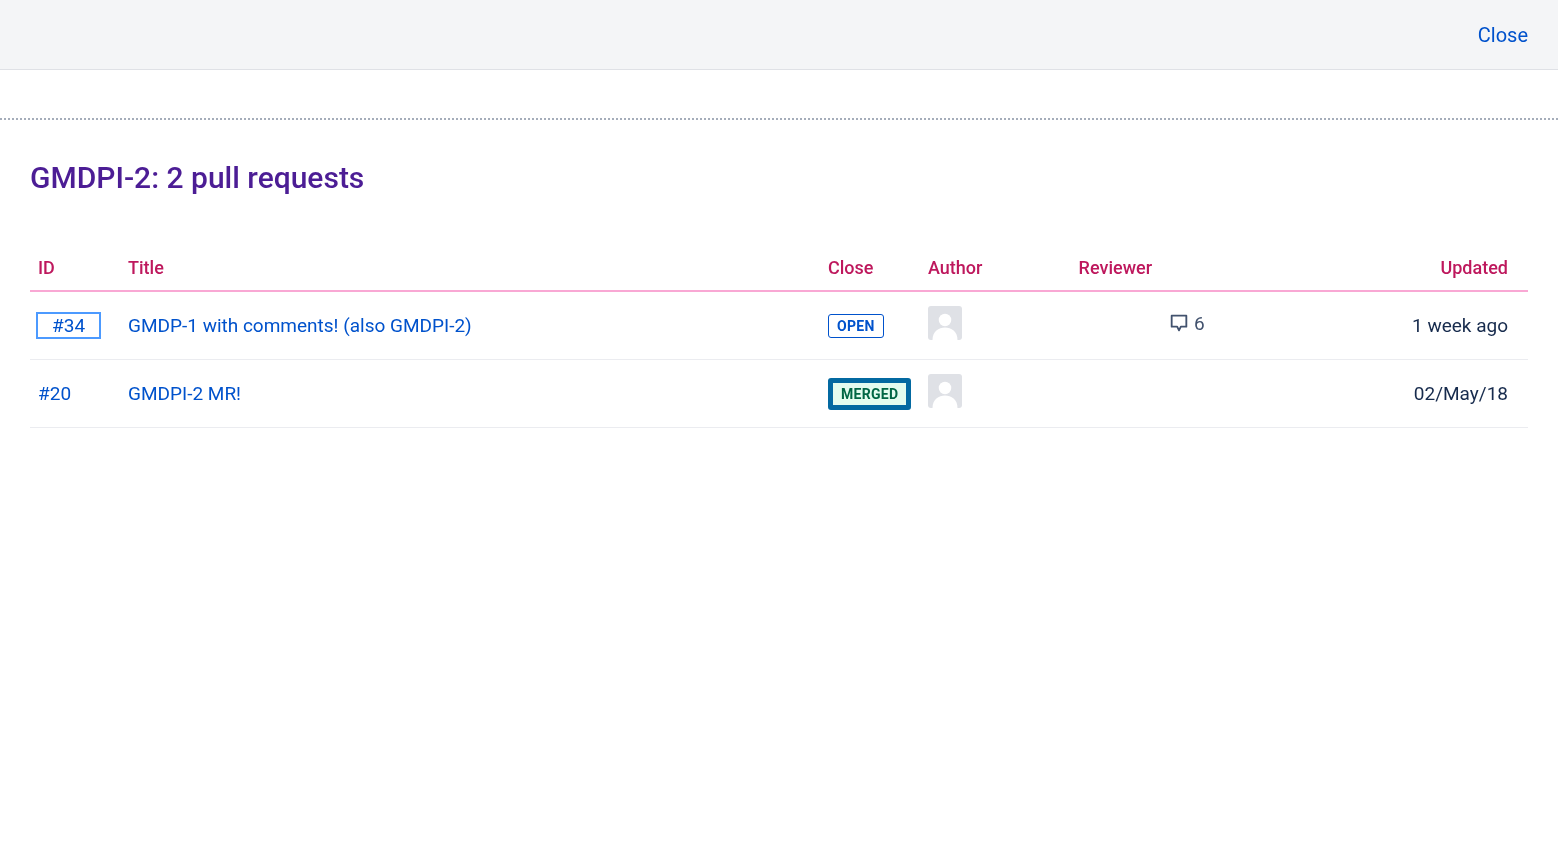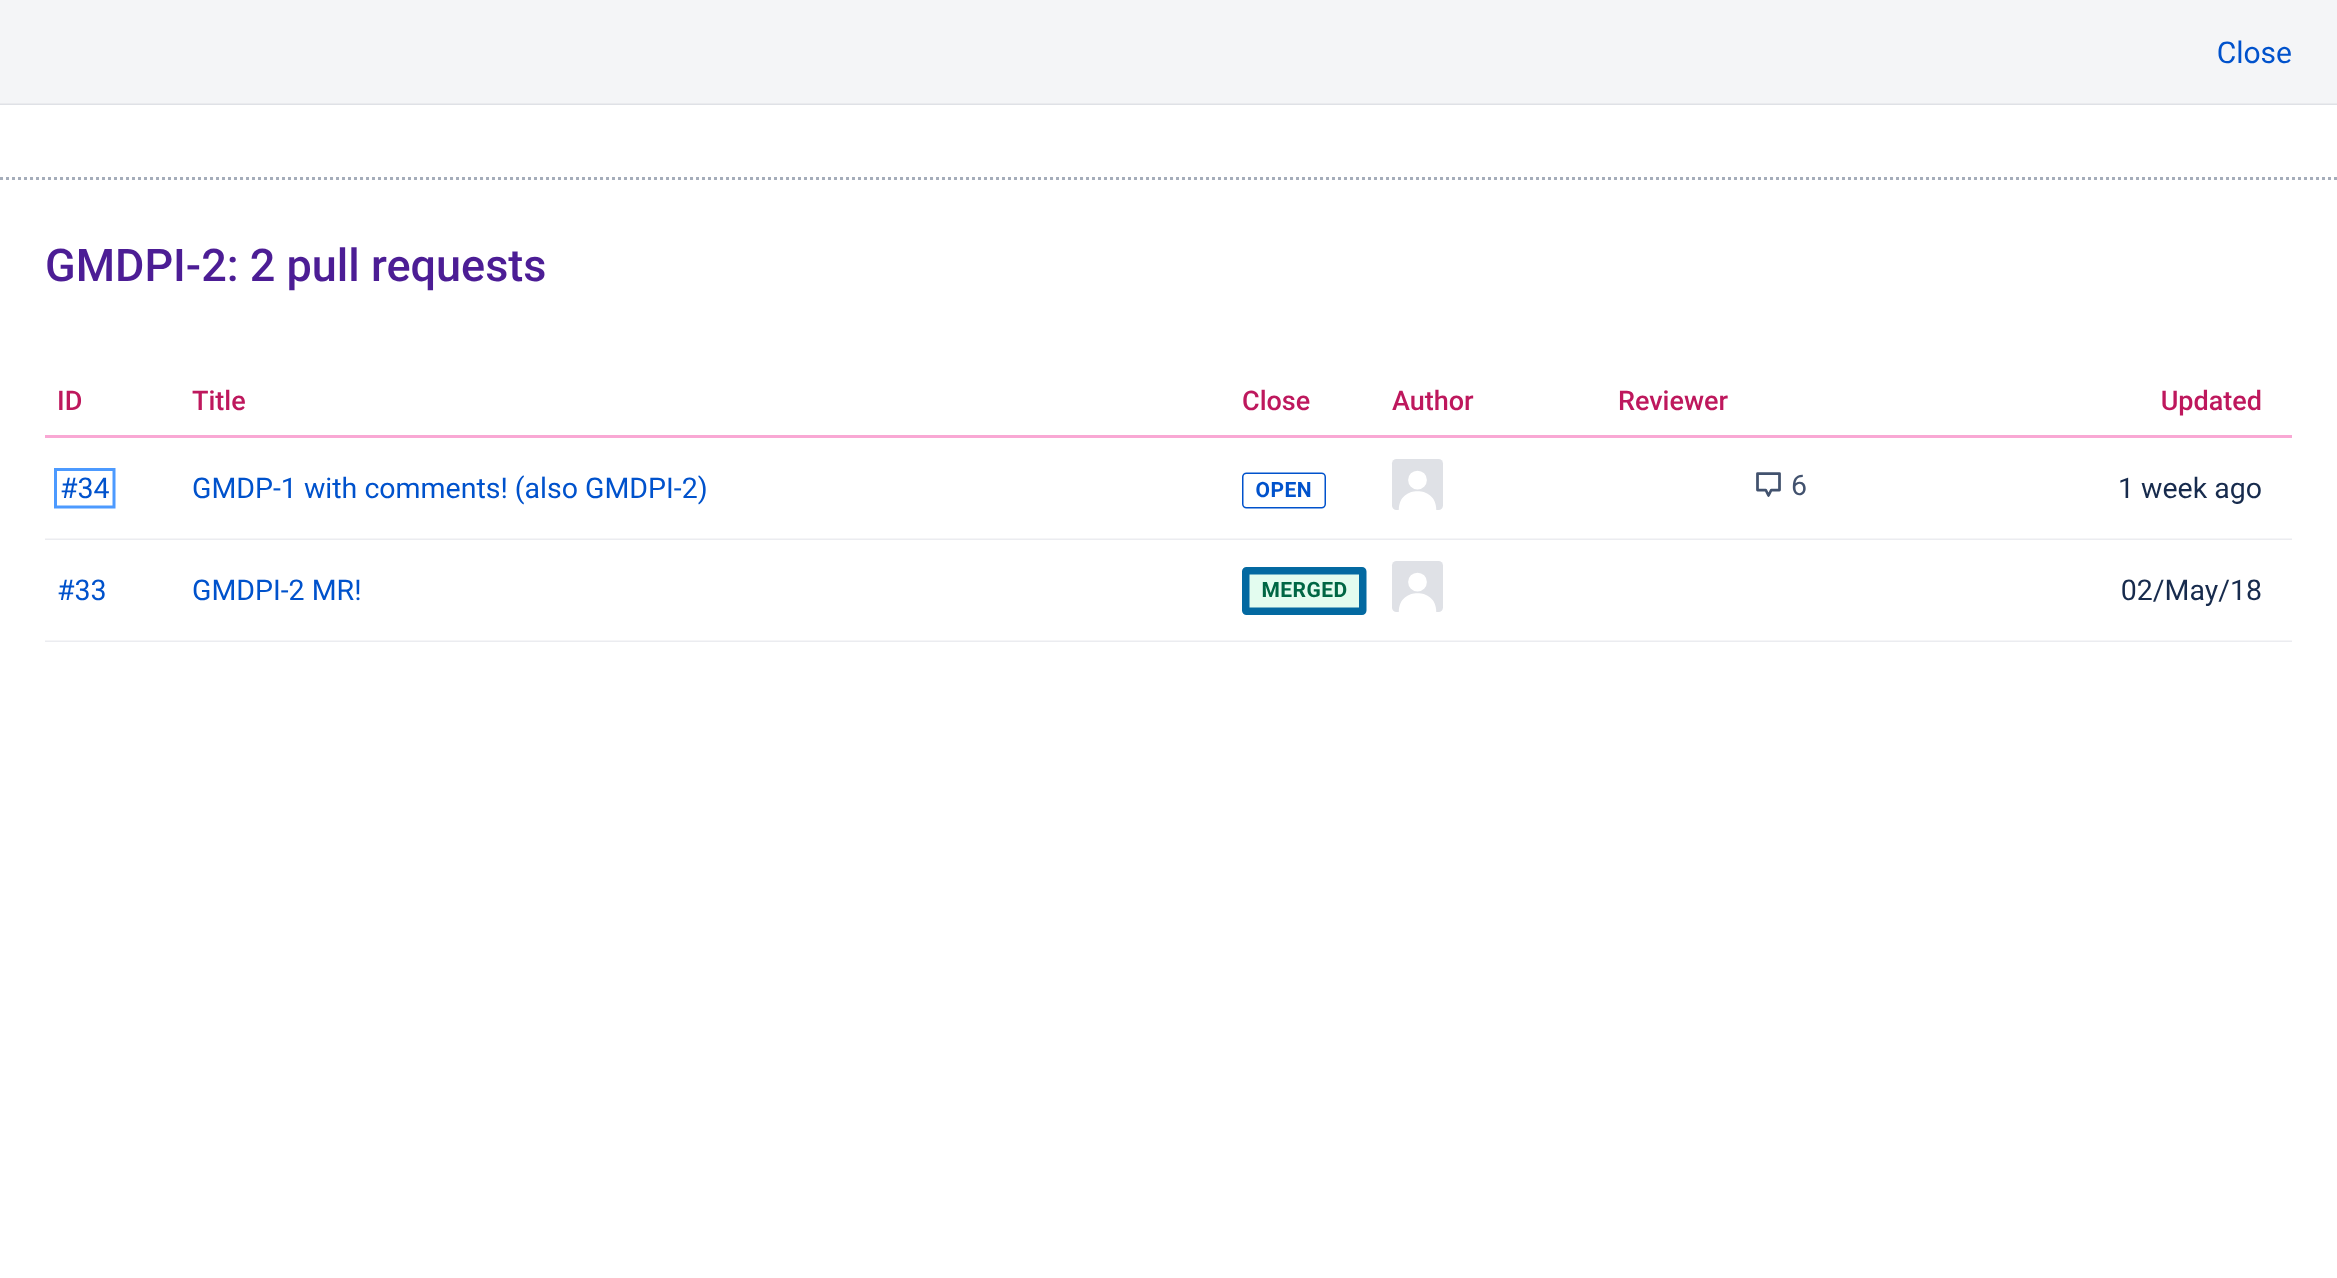--- a/index.html
+++ b/index.html
@@ -69,21 +69,21 @@
     .col-comments { width: 80px; text-align: left; }
     .col-updated { text-align: right; padding-right: 20px; }
     thead th.col-updated { text-align: right; padding-right: 20px; }
     .pr-id-link {
       color: #0052cc;
       cursor: pointer;
     }
     .pr-id-link.focused {
       outline: 2px solid #4c9aff;
       outline-offset: 0px;
-      padding: 0 2px;
+      padding: 0 14px;
     }
     .pr-title-link {
       color: #0052cc;
       cursor: pointer;
     }
     .status-badge {
       display: inline-block;
       font-size: 14px;
       font-weight: 700;
       padding: 3px 8px;
@@ -183,21 +183,21 @@
         <span>6</span>
       </span>
     </td>
     <td class="col-updated">
       <span class="updated-text">1 week ago</span>
     </td>
   </tr>
 
   <tr>
     <td class="col-id">
-      <a class="pr-id-link">#33</a>
+      <a class="pr-id-link">#20</a>
     </td>
     <td class="col-title">
       <a class="pr-title-link">GMDPI-2 MR!</a>
     </td>
     <td class="col-status">
       <span class="status-badge status-merged">MERGED</span>
     </td>
     <td class="col-author">
       <span class="avatar-placeholder">
         <svg viewBox="0 0 24 24">

